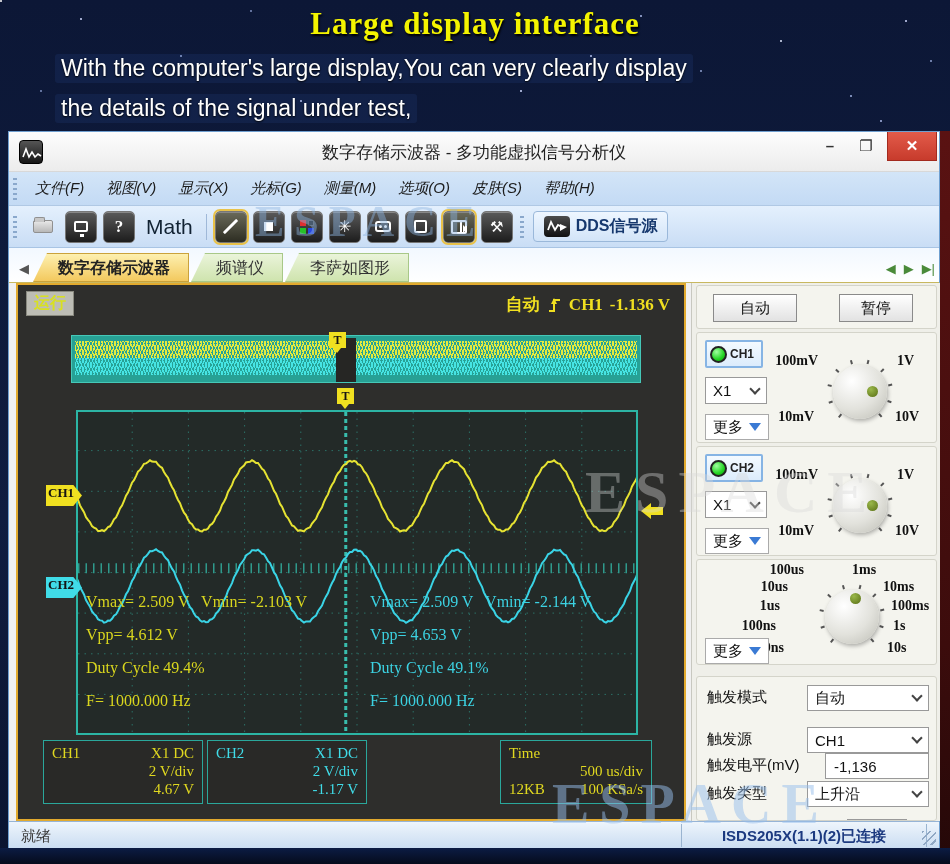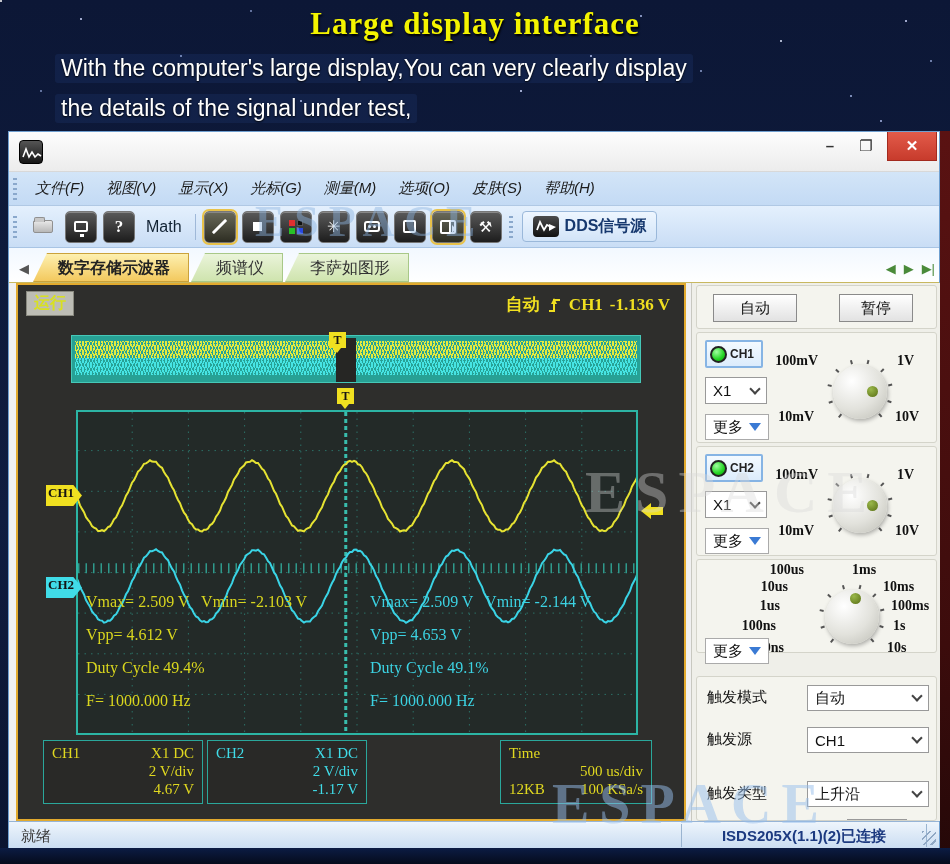--- a/index.html
+++ b/index.html
@@ -54,21 +54,21 @@
 
   .toolbar { position:absolute; left:0; top:74px; width:100%; height:42px;
     background:linear-gradient(180deg,#e4f0fd,#c9ddf5); border-bottom:1px solid #a8c4e4;
     display:flex; align-items:center; }
   .tb-btn { width:32px; height:32px; margin:0 3px; border-radius:5px; position:relative;
     display:flex; align-items:center; justify-content:center; cursor:pointer; }
   .tb-dark { background:linear-gradient(180deg,#5a5a5a,#1d1d1d); border:1px solid #777;
     box-shadow:inset 0 1px 0 #888; color:#fff; }
   .tb-sel { outline:2px solid #e8c24a; outline-offset:0px; background:linear-gradient(180deg,#6a6a5a,#2d2d22); }
   .tb-sep { width:1px; height:26px; background:#9fb8d8; margin:0 5px; }
-  .math-btn { font-size:16px; color:#123; padding:4px 8px; cursor:pointer; }
+  .math-btn { font-size:21px; color:#123; padding:4px 8px; cursor:pointer; }
   .i-folder { width:20px; height:13px; background:linear-gradient(180deg,#e8e8e8,#b8b8b8);
     border:1px solid #909090; border-radius:2px; position:relative; }
   .i-folder:before { content:""; position:absolute; left:0; top:-4px; width:9px; height:4px;
     background:#c8c8c8; border:1px solid #909090; border-bottom:none; border-radius:2px 2px 0 0; }
   .i-save { width:14px; height:11px; border:2px solid #fff; border-radius:2px; position:relative; }
   .i-save:after { content:""; position:absolute; left:4px; top:11px; width:4px; height:3px; background:#fff; }
   .i-qm { font-size:17px; font-weight:bold; color:#fff; font-family:"Liberation Serif",serif; }
   .i-diag { width:19px; height:3px; background:#fff; transform:rotate(-45deg); border-radius:1px; }
   .i-sq { width:9px; height:9px; background:#fff; }
   .i-rgb { width:14px; height:14px; position:relative; }
@@ -142,21 +142,21 @@
   .ib-ch1 { left:25px; width:160px; color:#e0d820; }
   .ib-ch2 { left:189px; width:160px; color:#40dce8; }
   .ib-time { left:482px; width:152px; color:#e0d820; }
 
   
   .rightpanel { position:absolute; left:682px; top:151px; width:250px; height:538px;
     background:#efefe9; border-left:1px solid #c8c8c0; overflow:hidden; }
   .group { position:absolute; left:4px; width:241px; background:#f4f4ee;
     border:1px solid #d4d4ca; border-radius:3px; }
   .g-run { top:2px; height:44px; } .g-ch1 { top:49px; height:111px; }
-  .g-ch2 { top:163px; height:110px; } .g-time { top:276px; height:94px; }
+  .g-ch2 { top:163px; height:110px; } .g-time { top:276px; height:106px; }
   .g-trig { top:393px; height:145px; overflow:hidden; }
   .btn { position:absolute; background:linear-gradient(180deg,#ffffff,#e2e2e2);
     border:1px solid #8a8a8a; text-align:center; font-size:15px; color:#111; cursor:pointer; }
   .b-auto { left:16px; top:8px; width:84px; height:28px; line-height:26px; }
   .b-pause { left:142px; top:8px; width:74px; height:28px; line-height:26px; }
   .led-btn { position:absolute; left:8px; top:7px; width:58px; height:28px;
     background:linear-gradient(180deg,#f4faff,#dcecfc); border:2px solid #86b4e4; border-radius:2px;
     display:flex; align-items:center; gap:3px; padding-left:3px; cursor:pointer; }
   .led { width:17px; height:17px; border-radius:50%; background:radial-gradient(circle at 35% 30%,#9fff9f,#22d422 60%,#0f9a0f);
     border:2px solid #222; }
@@ -213,20 +213,21 @@
   </div>
 
   <div class="app-window">
 
     <div class="titlebar">
       <div class="app-icon">
         <svg width="20" height="16">
           <polyline points="1,12 4,4 7,12 10,7 13,12 16,9 19,11" fill="none" stroke="#fff" stroke-width="1.6"></polyline>
         </svg>
       </div>
+      <div class="win-title">数字存储示波器 - 多功能虚拟信号分析仪</div>
       <div class="win-btn btn-min">–</div>
       <div class="win-btn btn-max">❐</div>
       <div class="win-btn btn-close">✕</div>
     </div>
 
     <div class="menubar">
       <div class="grip"></div>
       <div class="menu-item">文件(F)</div>
       <div class="menu-item">视图(V)</div>
       <div class="menu-item">显示(X)</div>
@@ -535,20 +536,24 @@
             <span class="chev"></span>
           </div>
         </div>
         <div class="trig-row" style="top:40px;margin-top:8px;">
           <div class="trig-label">触发源</div>
           <div class="select trig-select">
             <span>CH1</span>
             <span class="chev"></span>
           </div>
         </div>
+        <div class="trig-row" style="top:74px;">
+          <div class="trig-label">触发电平(mV)</div>
+          <input class="trig-input" value="-1,136" style="">
+        </div>
         <div class="trig-row" style="top:102px;text-align:center;">
           <div class="trig-label">触发类型</div>
           <div class="select trig-select">
             <span>上升沿</span>
             <span class="chev"></span>
           </div>
         </div>
         <div class="trig-row" style="top:140px;">
 
           <input class="trig-input" style="width: 60px; left: 150px;">

